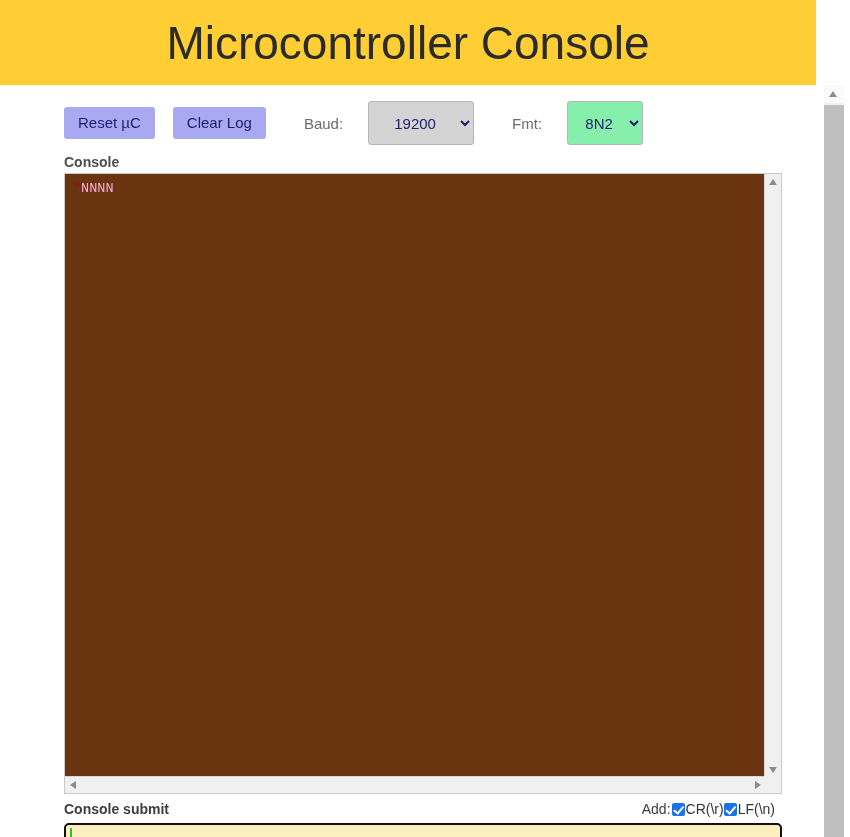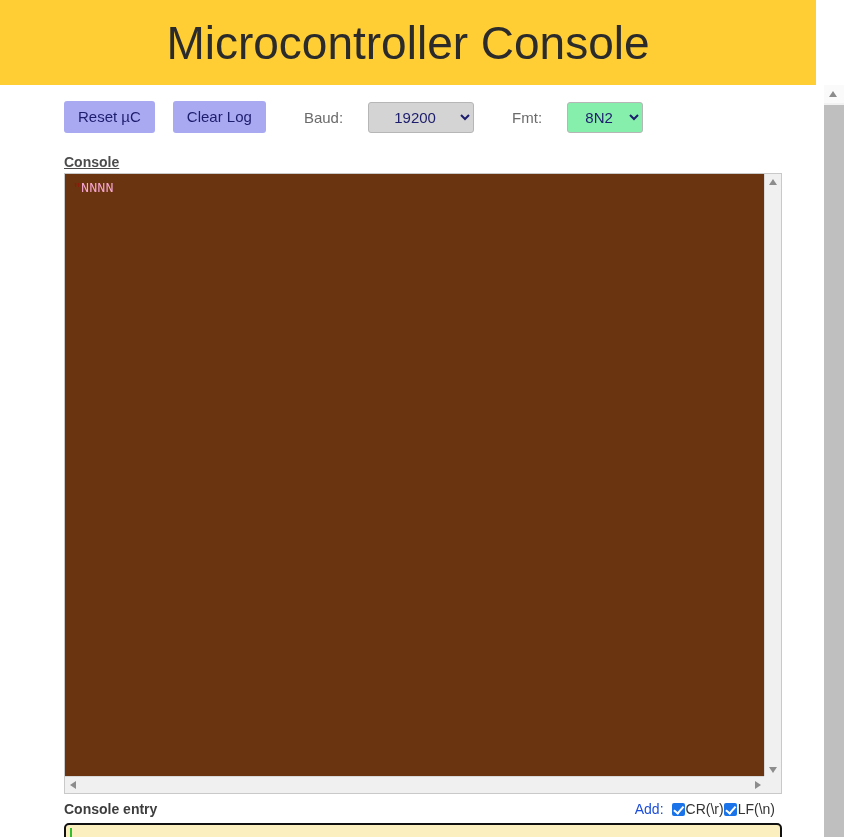--- a/index.html
+++ b/index.html
@@ -71,37 +71,36 @@
     margin-left: 22px;
     margin-right: 9px;
     font-family: "Liberation Sans", sans-serif;
   }
   .sel {
     font-size: 15px;
     font-family: "Liberation Sans", sans-serif;
     color: #1d1d6e;
     border: 1px solid #b6b6b6;
     border-radius: 3px;
-    height: 31px;
+    height: 44px;
     padding: 2px 6px;
     text-align: center;
     text-align-last: center;
     cursor: pointer;
   }
   #sel-baud { background: #d4d4d4; width: 106px; }
   #sel-fmt  { background: #86efac; width: 76px; }
 
   
   .section-label {
     position: absolute;
     font-size: 14px;
     font-weight: bold;
     color: #4c4c4c;
     font-family: "Liberation Sans", sans-serif;
-    text-decoration: underline;
   }
   #console-label { left: 64px; top: 69px; }
 
   .console-wrap {
     position: absolute;
     left: 64px; top: 88px;
     width: 718px; height: 621px;
     background: #f0f0f0;
     border: 1px solid #c9c9c9;
     overflow: hidden;
@@ -197,21 +196,21 @@
   }
   .add-group {
     position: absolute;
     right: 0; top: 0;
     display: flex;
     align-items: center;
     font-size: 14px;
     color: #4c4c4c;
     font-family: "Liberation Sans", sans-serif;
   }
-  .add-label { color: #1d4ed8; margin-right: 8px; }
+  .add-label { color: #404040; margin-right: 1px; }
   .cb {
     width: 13px; height: 13px;
     background: #1a73e8;
     border-radius: 2px;
     position: relative;
     display: inline-block;
     margin-right: 1px;
     cursor: pointer;
     flex: 0 0 auto;
   }
@@ -312,21 +311,21 @@
         <span class="arrow arrow-down"></span>
       </div>
       <div class="hscroll">
         <span class="arrow arrow-left"></span>
         <span class="arrow arrow-right"></span>
       </div>
       <div class="corner-box"></div>
     </div>
 
     <div class="entry-row">
-      <span class="lbl-strong">Console entry</span>
+      <span class="lbl-strong">Console submit</span>
       <span class="add-group">
         <span class="add-label">Add:</span>
         <span class="cb"></span>
         <span class="cb-text">CR(\r)</span>
         <span class="cb"></span>
         <span class="cb-text">LF(\n)</span>
       </span>
     </div>
 
     <input class="entry-input" type="text" placeholder="" style="">

